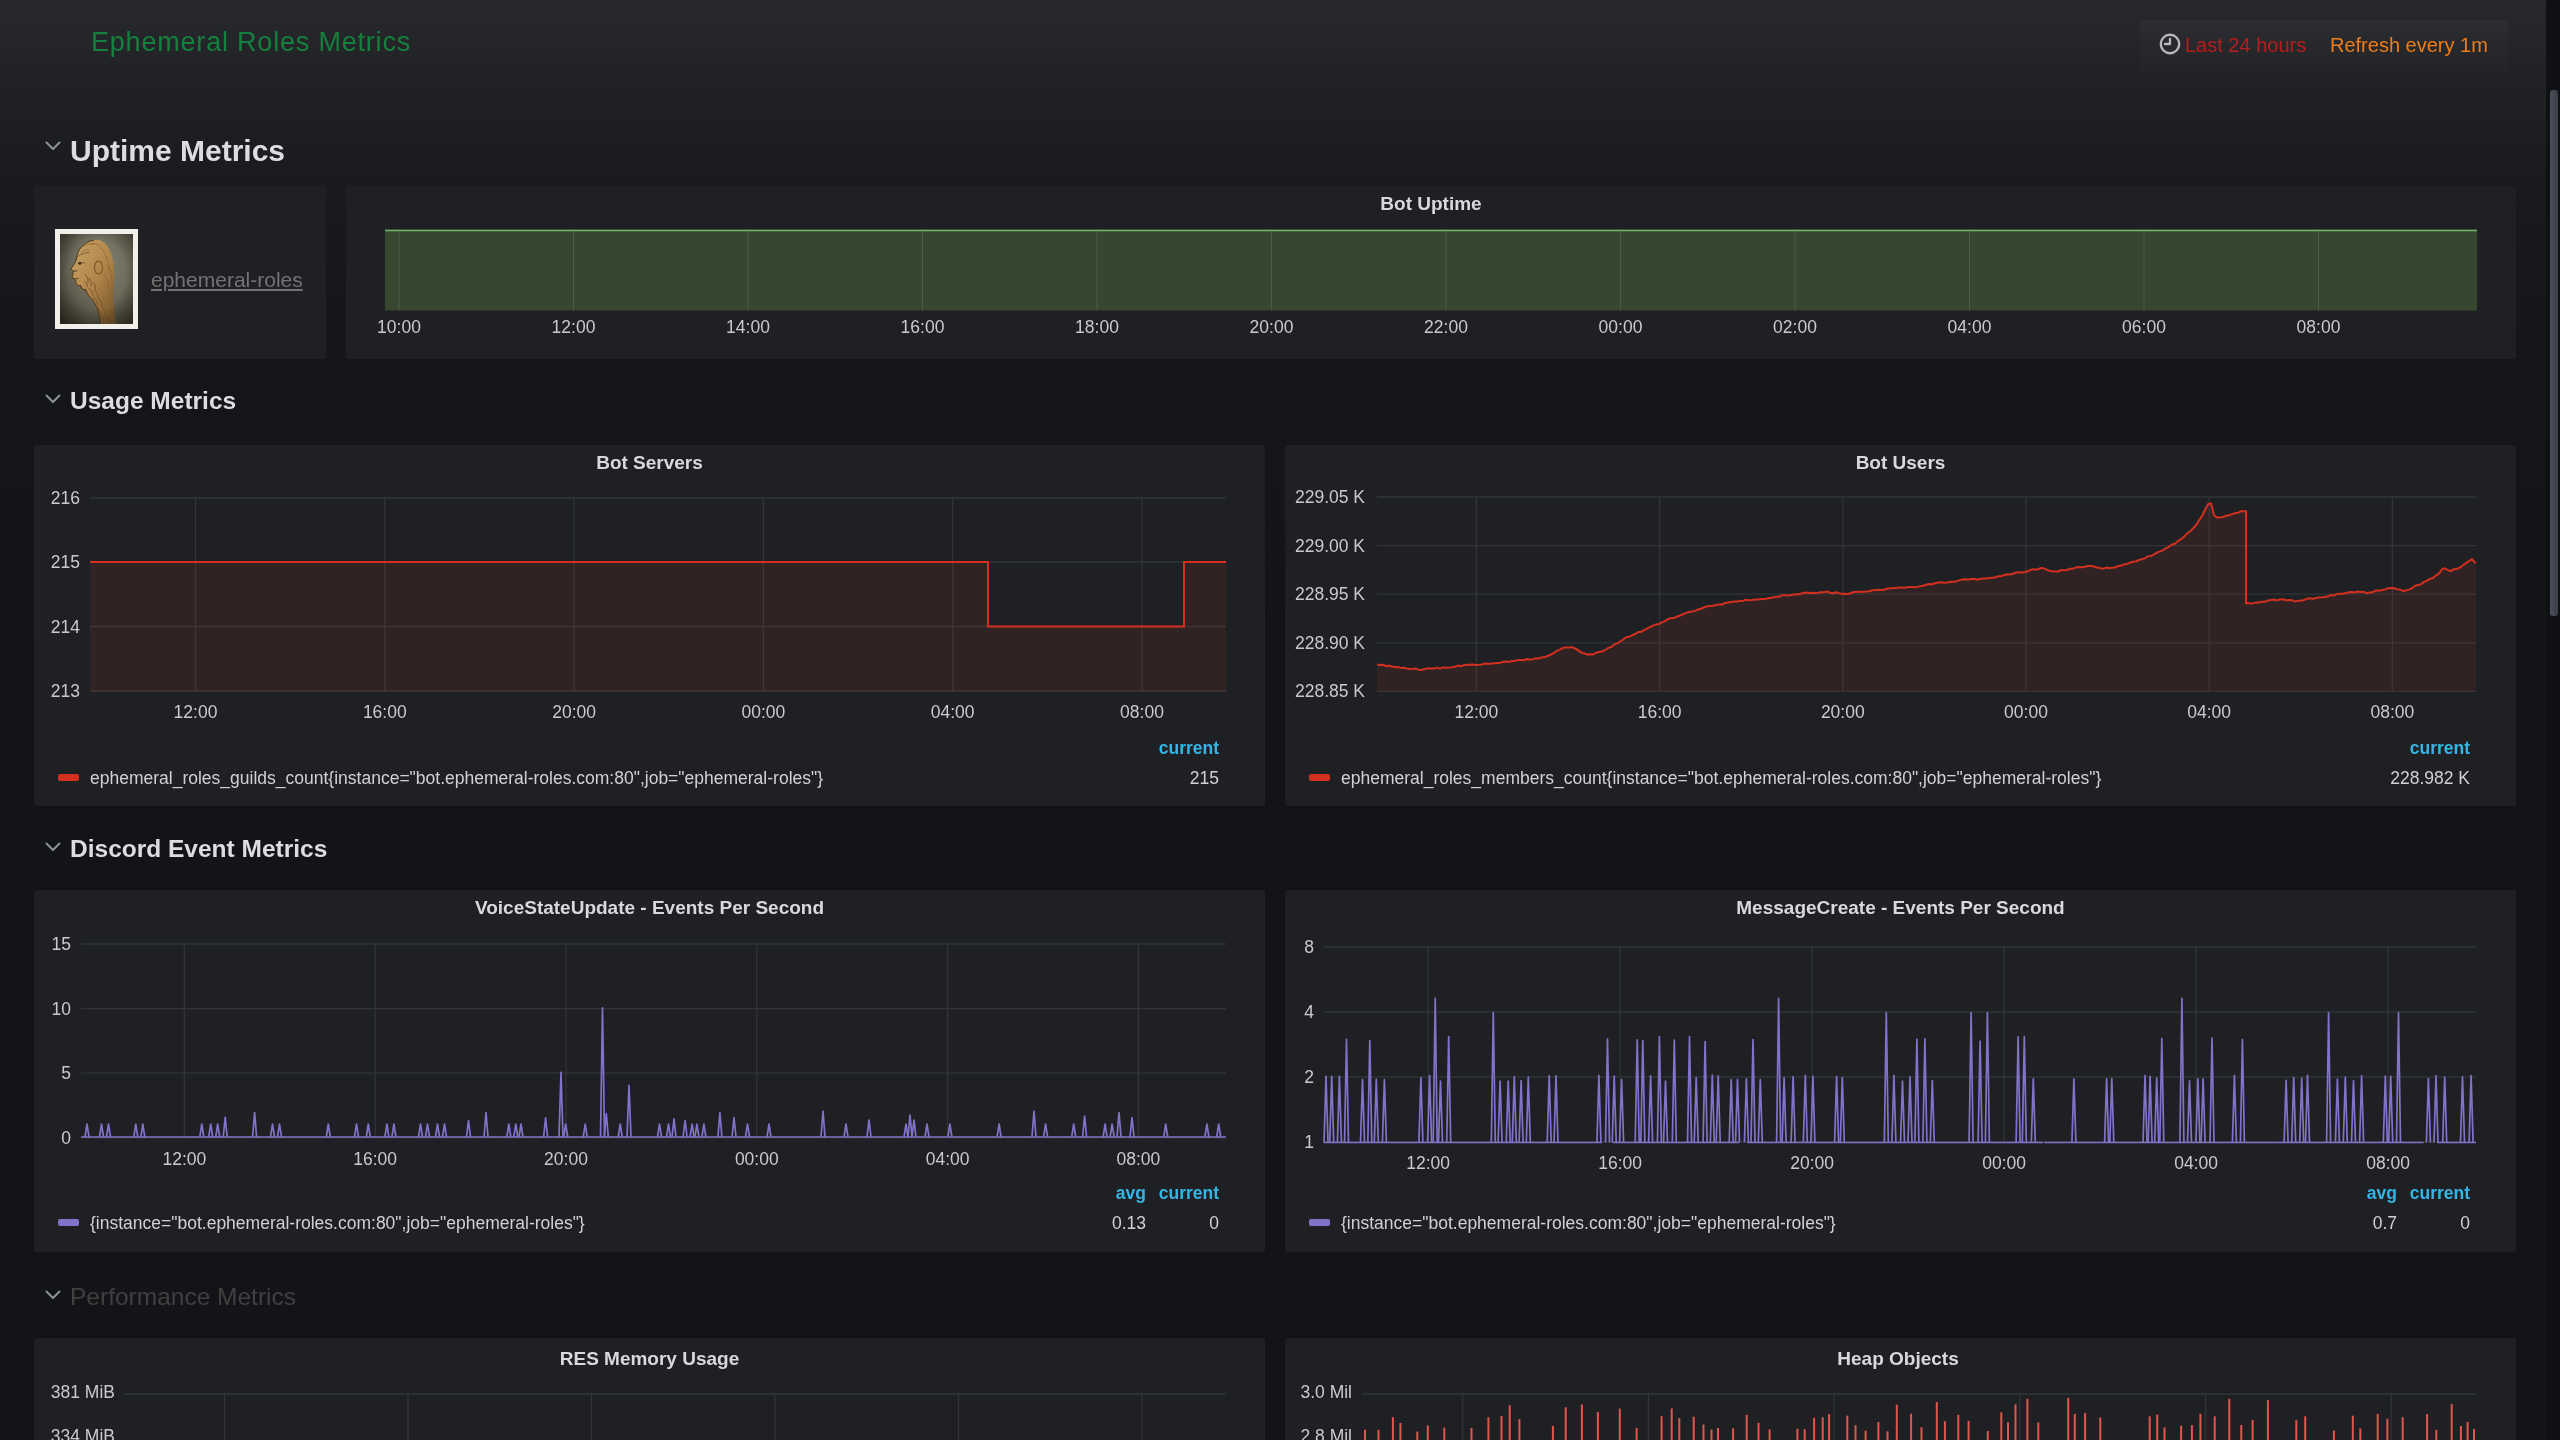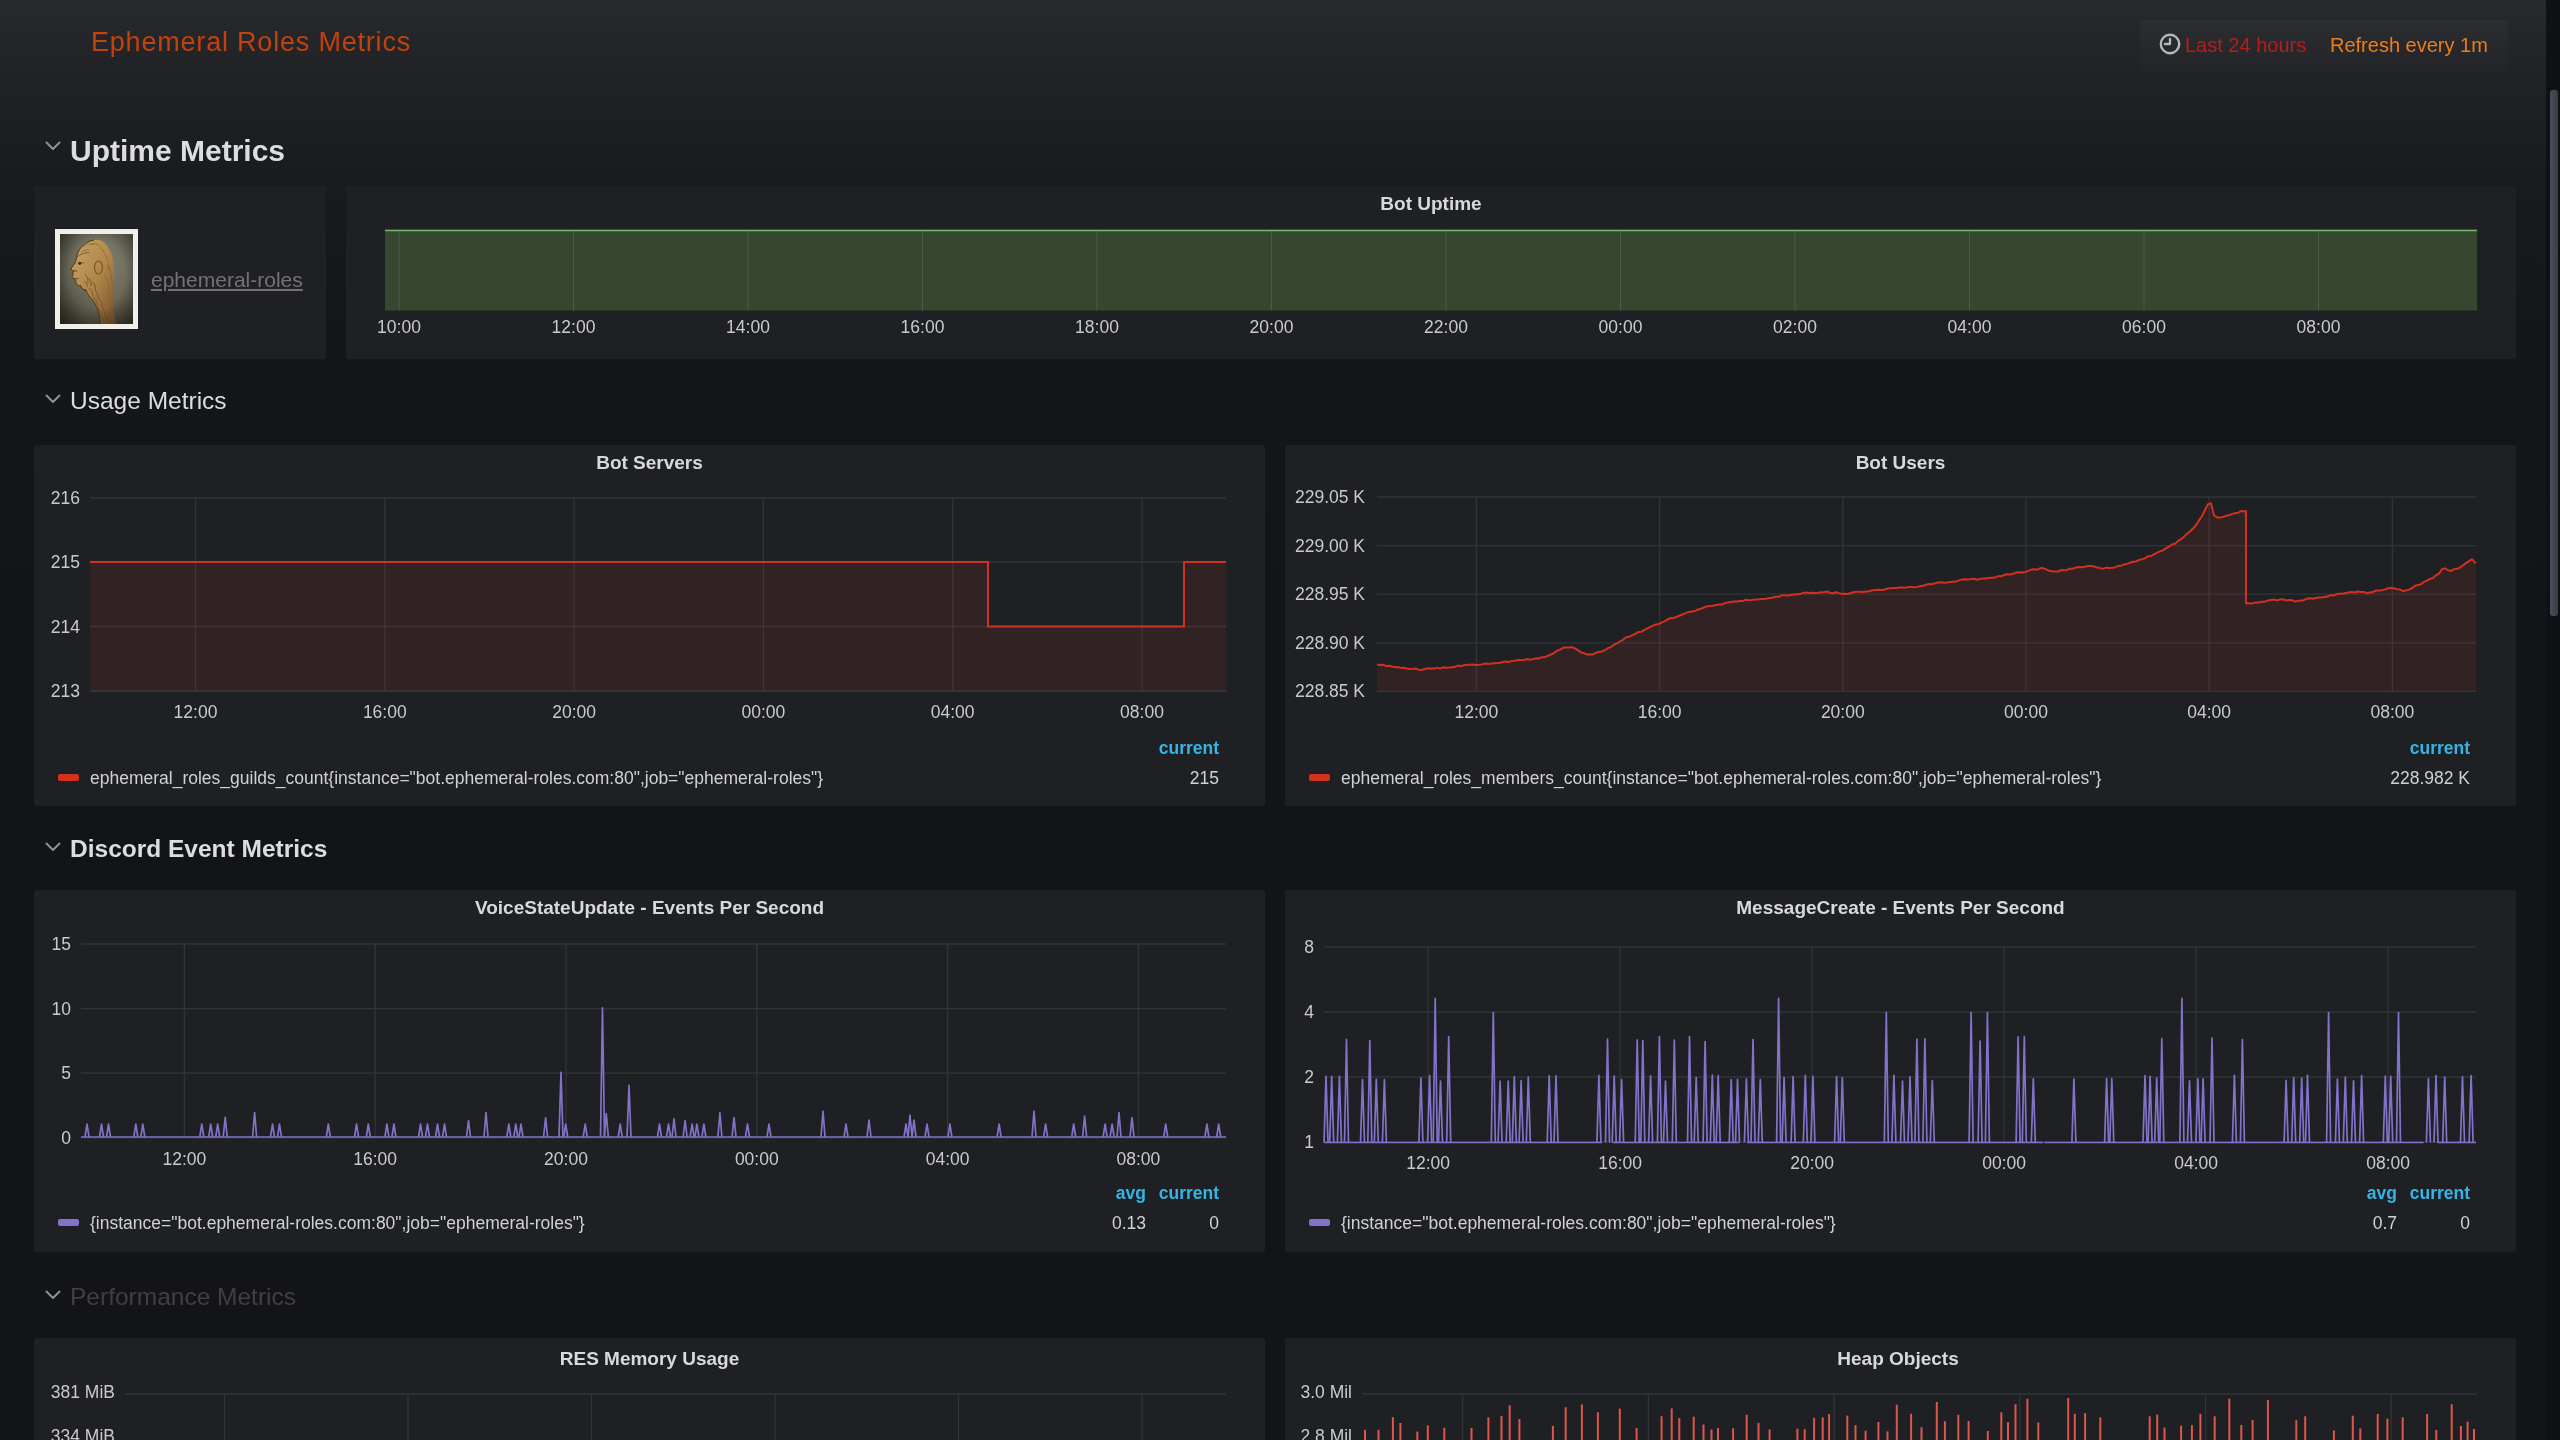--- a/index.html
+++ b/index.html
@@ -3,37 +3,37 @@
 html,body{margin:0;padding:0}
 body{width:2560px;height:1440px;overflow:hidden;position:relative;
  font-family:"Liberation Sans",sans-serif;
  background:linear-gradient(180deg,#28292c 0px,#202124 90px,#191a1d 190px,#151619 330px,#131417 650px,#131417 100%);}
 .panel{position:absolute;background:#1f2023;border-radius:3px}
 .t{position:absolute;white-space:nowrap}
 a{color:#737373;}
 svg{position:absolute;left:0;top:0}
 </style></head><body>
 
-<div class="t" style="left:91px;top:27px;font-size:27px;letter-spacing:0.8px;color:#c2410c;">Ephemeral Roles Metrics</div>
+<div class="t" style="left:91px;top:27px;font-size:27px;letter-spacing:0.8px;color:#15803d;">Ephemeral Roles Metrics</div>
 <div class="t" style="left:2140px;top:20px;width:368px;height:52px;background:linear-gradient(180deg,#2c2d30,#232427);border-radius:3px;"></div>
 <svg style="left:2159px;top:33px" width="22" height="22" viewBox="0 0 22 22">
  <circle cx="11" cy="11" r="9.2" fill="none" stroke="#b6b8bb" stroke-width="2.4"></circle>
  <path d="M11 5.8 L11 11 L5.9 11" fill="none" stroke="#b6b8bb" stroke-width="2.3" stroke-linecap="round" stroke-linejoin="round"></path>
 </svg>
 <div class="t" style="left:2185px;top:34px;font-size:20px;color:#b91c1c;">Last 24 hours</div>
 <div class="t" style="left:2330px;top:34px;font-size:20px;color:#ee7d18;text-align:right;">Refresh every 1m</div>
 
 <svg style="left:45px;top:141px" width="16" height="10" viewBox="0 0 16 10">
     <path d="M1.5 1.5 L8 8 L14.5 1.5" fill="none" stroke="#8e9196" stroke-width="2" stroke-linecap="round" stroke-linejoin="round"></path>
   </svg>
 <div class="t" style="left:70px;top:134px;font-size:30px;font-weight:600;color:#dcdde0;">Uptime Metrics</div>
 <svg style="left:45px;top:394px" width="16" height="10" viewBox="0 0 16 10">
     <path d="M1.5 1.5 L8 8 L14.5 1.5" fill="none" stroke="#8e9196" stroke-width="2" stroke-linecap="round" stroke-linejoin="round"></path>
   </svg>
-<div class="t" style="left:70px;top:387px;font-size:24.5px;font-weight:400;color:#dcdde0;">Usage Metrics</div>
+<div class="t" style="left:70px;top:387px;font-size:24.5px;font-weight:700;color:#dcdde0;">Usage Metrics</div>
 <svg style="left:45px;top:842px" width="16" height="10" viewBox="0 0 16 10">
     <path d="M1.5 1.5 L8 8 L14.5 1.5" fill="none" stroke="#8e9196" stroke-width="2" stroke-linecap="round" stroke-linejoin="round"></path>
   </svg>
 <div class="t" style="left:70px;top:835px;font-size:24.5px;font-weight:700;color:#dcdde0;text-align:right;">Discord Event Metrics</div>
 <svg style="left:45px;top:1290px" width="16" height="10" viewBox="0 0 16 10">
     <path d="M1.5 1.5 L8 8 L14.5 1.5" fill="none" stroke="#8e9196" stroke-width="2" stroke-linecap="round" stroke-linejoin="round"></path>
   </svg>
 <div class="t" style="left:70px;top:1283px;font-size:24.5px;font-weight:400;color:#404040;">Performance Metrics</div>
 <div class="panel" style="left:34px;top:186px;width:292px;height:173px;"></div>
 <div class="panel" style="left:346px;top:186px;width:2170px;height:173px;"></div>

